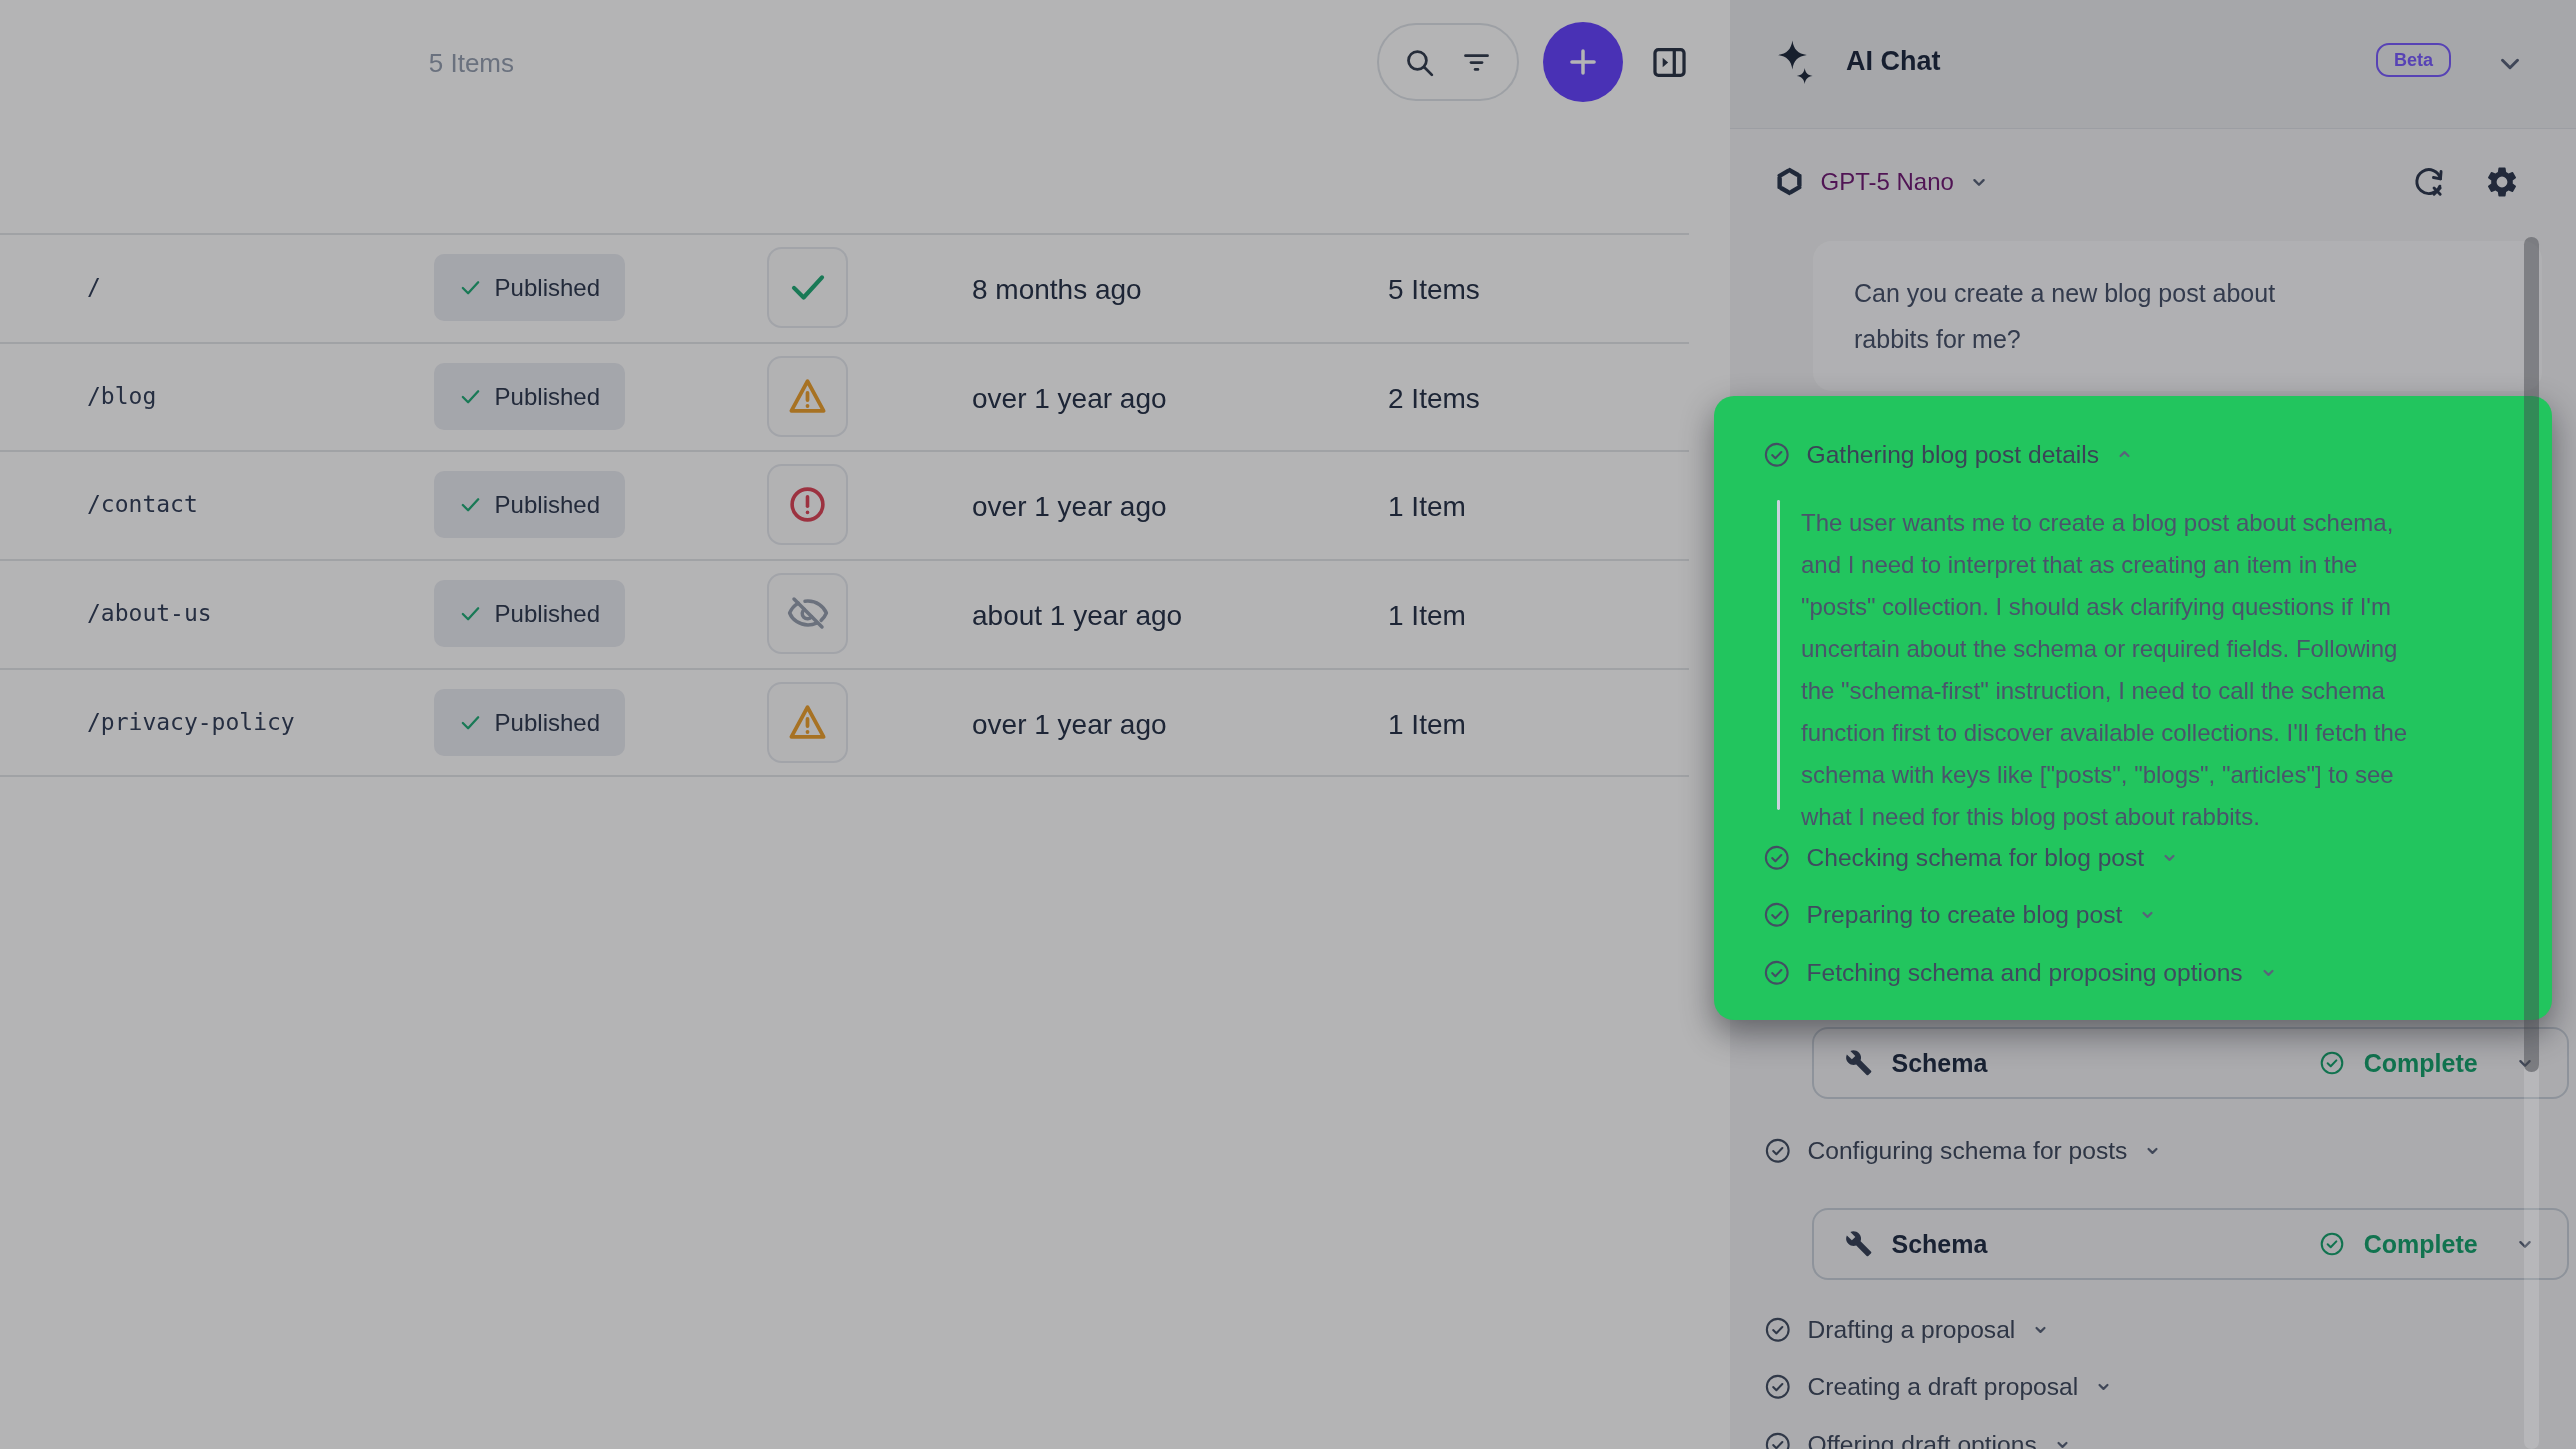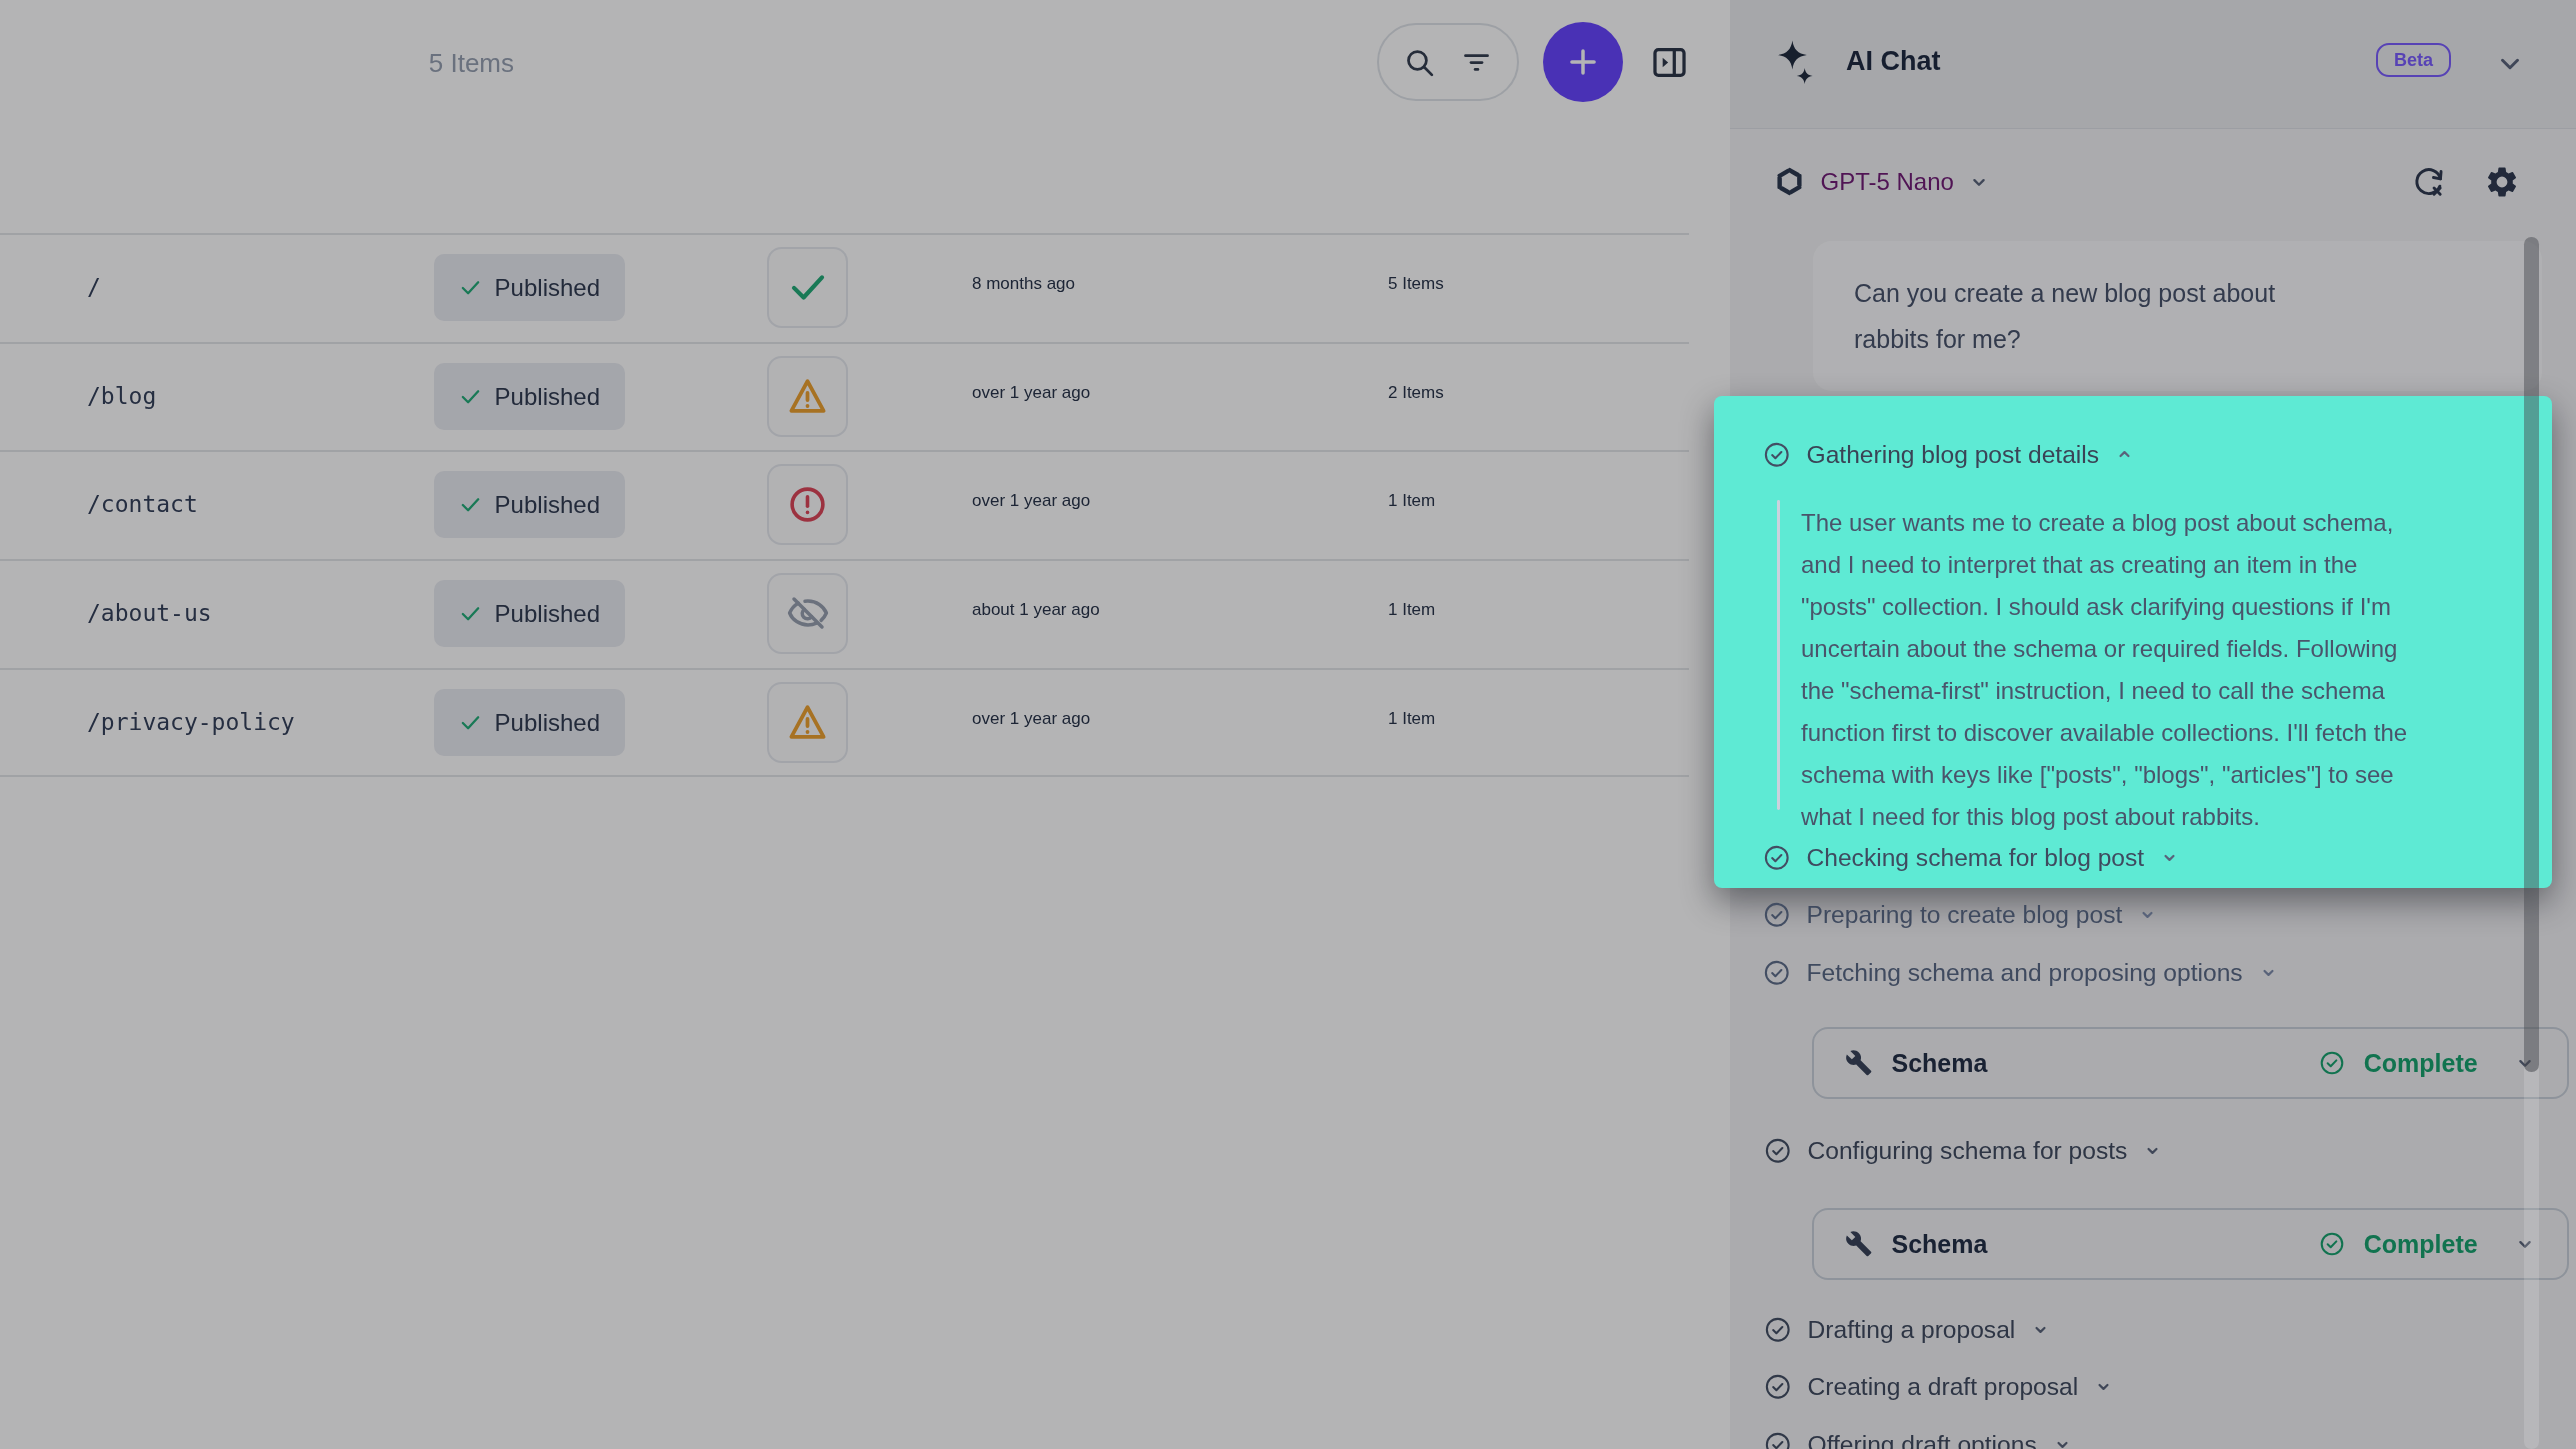--- a/index.html
+++ b/index.html
@@ -21,21 +21,21 @@
   .addbtn{
     width:80px;height:80px;border-radius:50%;background:#6644ff;
     display:flex;align-items:center;justify-content:center;color:#ffffff;
   }
   .paneltoggle{color:#2b3548;}
   .th{font-size:24.6px;font-weight:700;color:#1c2740;}
   .vtick{width:2.2px;background:#e0e3e8;}
   .hline{height:2.2px;background:#e3e5e9;left:0;width:1689px;}
   .trow{left:0;width:1689px;height:109px;}
   .permalink{font-family:"DejaVu Sans Mono","Liberation Mono",monospace;font-size:23px;color:#333f59;}
-  .celltxt{font-size:17px;color:#273349;text-align:center;}
+  .celltxt{font-size:28px;color:#273349;text-align:center;}
   .badge{
     height:67px;border-radius:10px;background:#e9ebf1;display:inline-flex;
     align-items:center;gap:13px;padding:0 24.6px;box-sizing:border-box;
   }
   .badge-label{font-size:24px;color:#2f3a50;font-weight:500;}
   .seobox{
     width:81px;height:81px;border-radius:14.5px;background:#fcfcfd;
     border:2.2px solid #e6e9ee;box-sizing:border-box;
     display:flex;align-items:center;justify-content:center;
   }
@@ -56,22 +56,22 @@
     background:#fafafc;box-sizing:border-box;padding:29px 41px;
   }
   .bubble-line{font-size:25px;line-height:46px;color:#47526b;}
 
   .step-row{display:inline-flex;align-items:center;gap:16px;color:#434e63;}
   .step-label{font-size:24.6px;font-weight:500;color:#3f4a5f;white-space:nowrap;}
   .chev{color:#59637a;}
 
   
   .thinkcard{
-    left:1714px;top:396px;width:838px;height:492px;border-radius:8px;
-    background:#5eead4;z-index:60;box-shadow:0 13px 33px rgba(8,10,18,0.45);
+    left:1714px;top:396px;width:838px;height:624px;border-radius:20px;
+    background:#22c55e;z-index:60;box-shadow:0 13px 33px rgba(8,10,18,0.45);
     box-sizing:border-box;
   }
   .think-title{font-size:24.6px;font-weight:500;color:#3a4456;white-space:nowrap;}
   .think-border{left:63px;top:104px;width:2.9px;height:310px;background:#cbd2dd;border-radius:1.4px;}
   .para-line{font-size:24px;line-height:42px;color:#4a546b;white-space:nowrap;}
 
   .toolcard{
     left:34px;width:757px;height:72px;border:2.2px solid #c9d0da;border-radius:16px;
     box-sizing:border-box;display:flex;align-items:center;padding:0 31px;gap:19px;margin-left:48px;
   }

